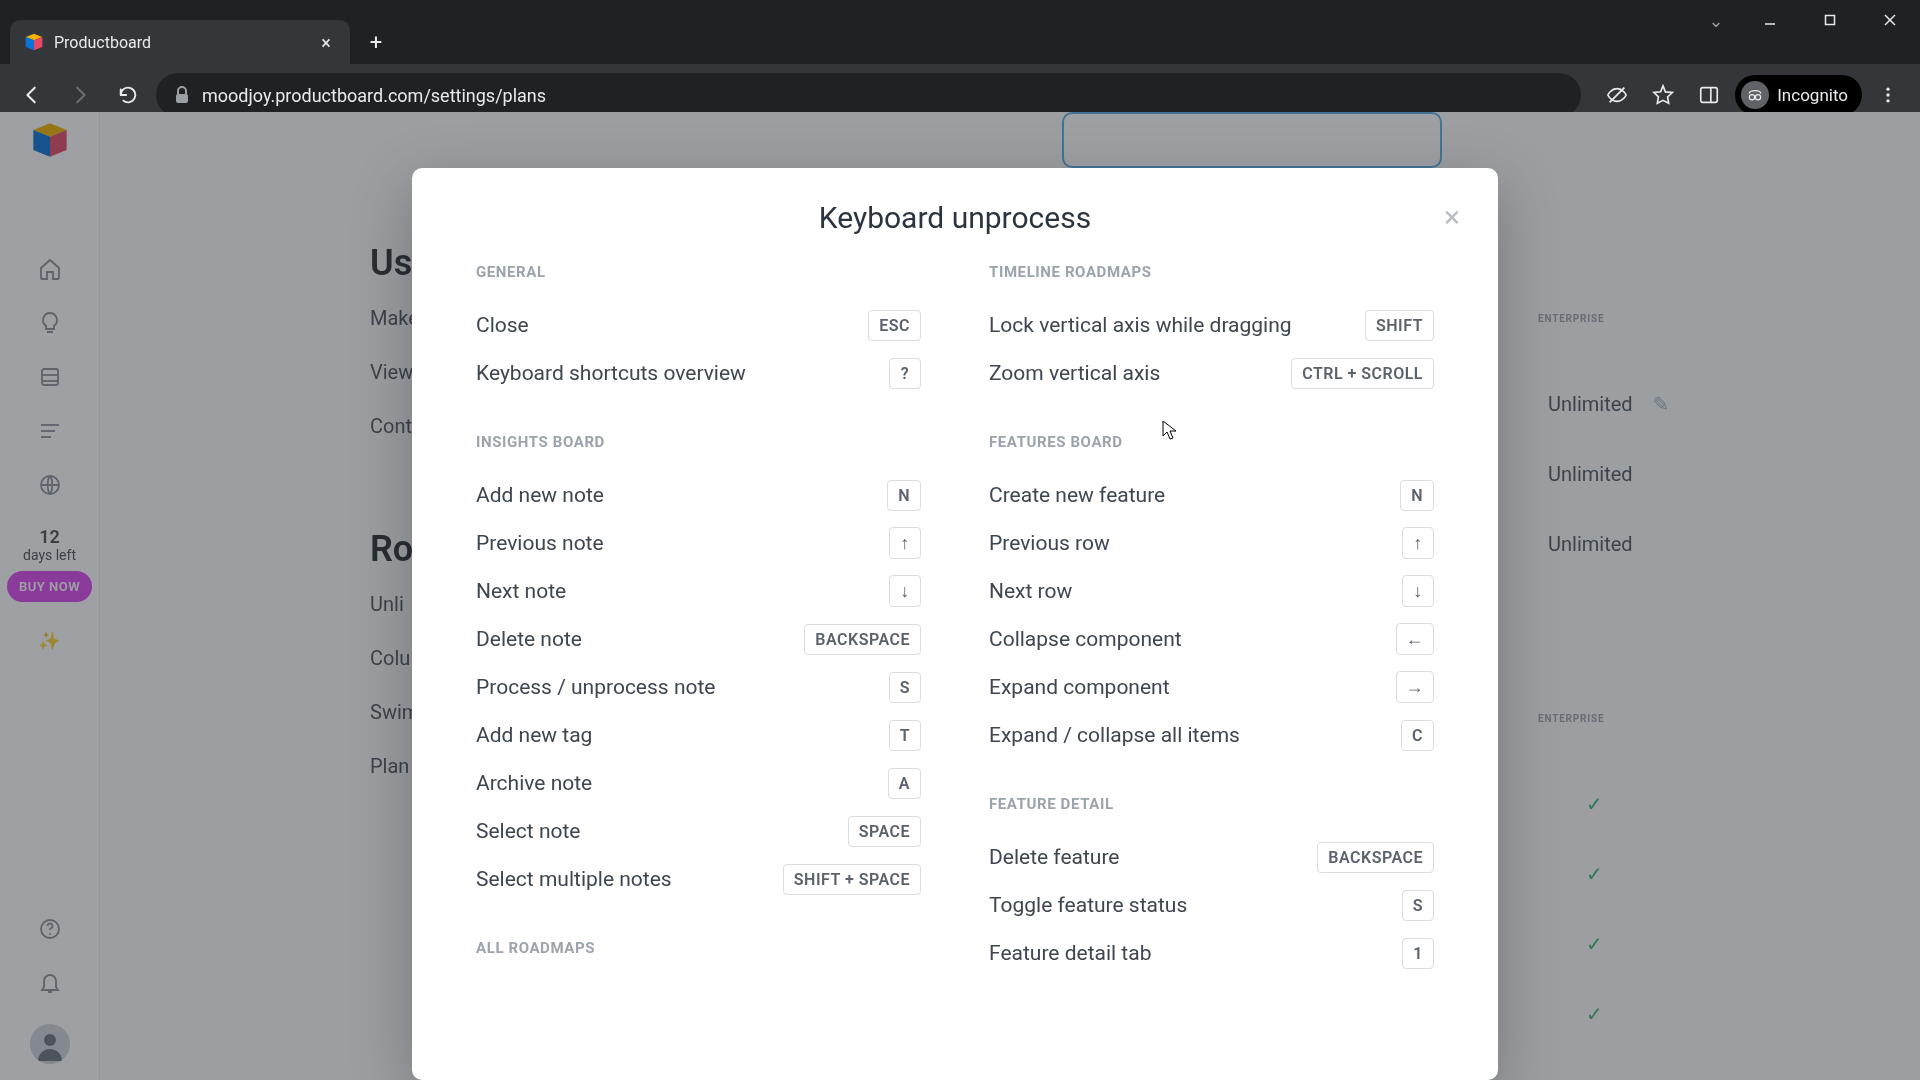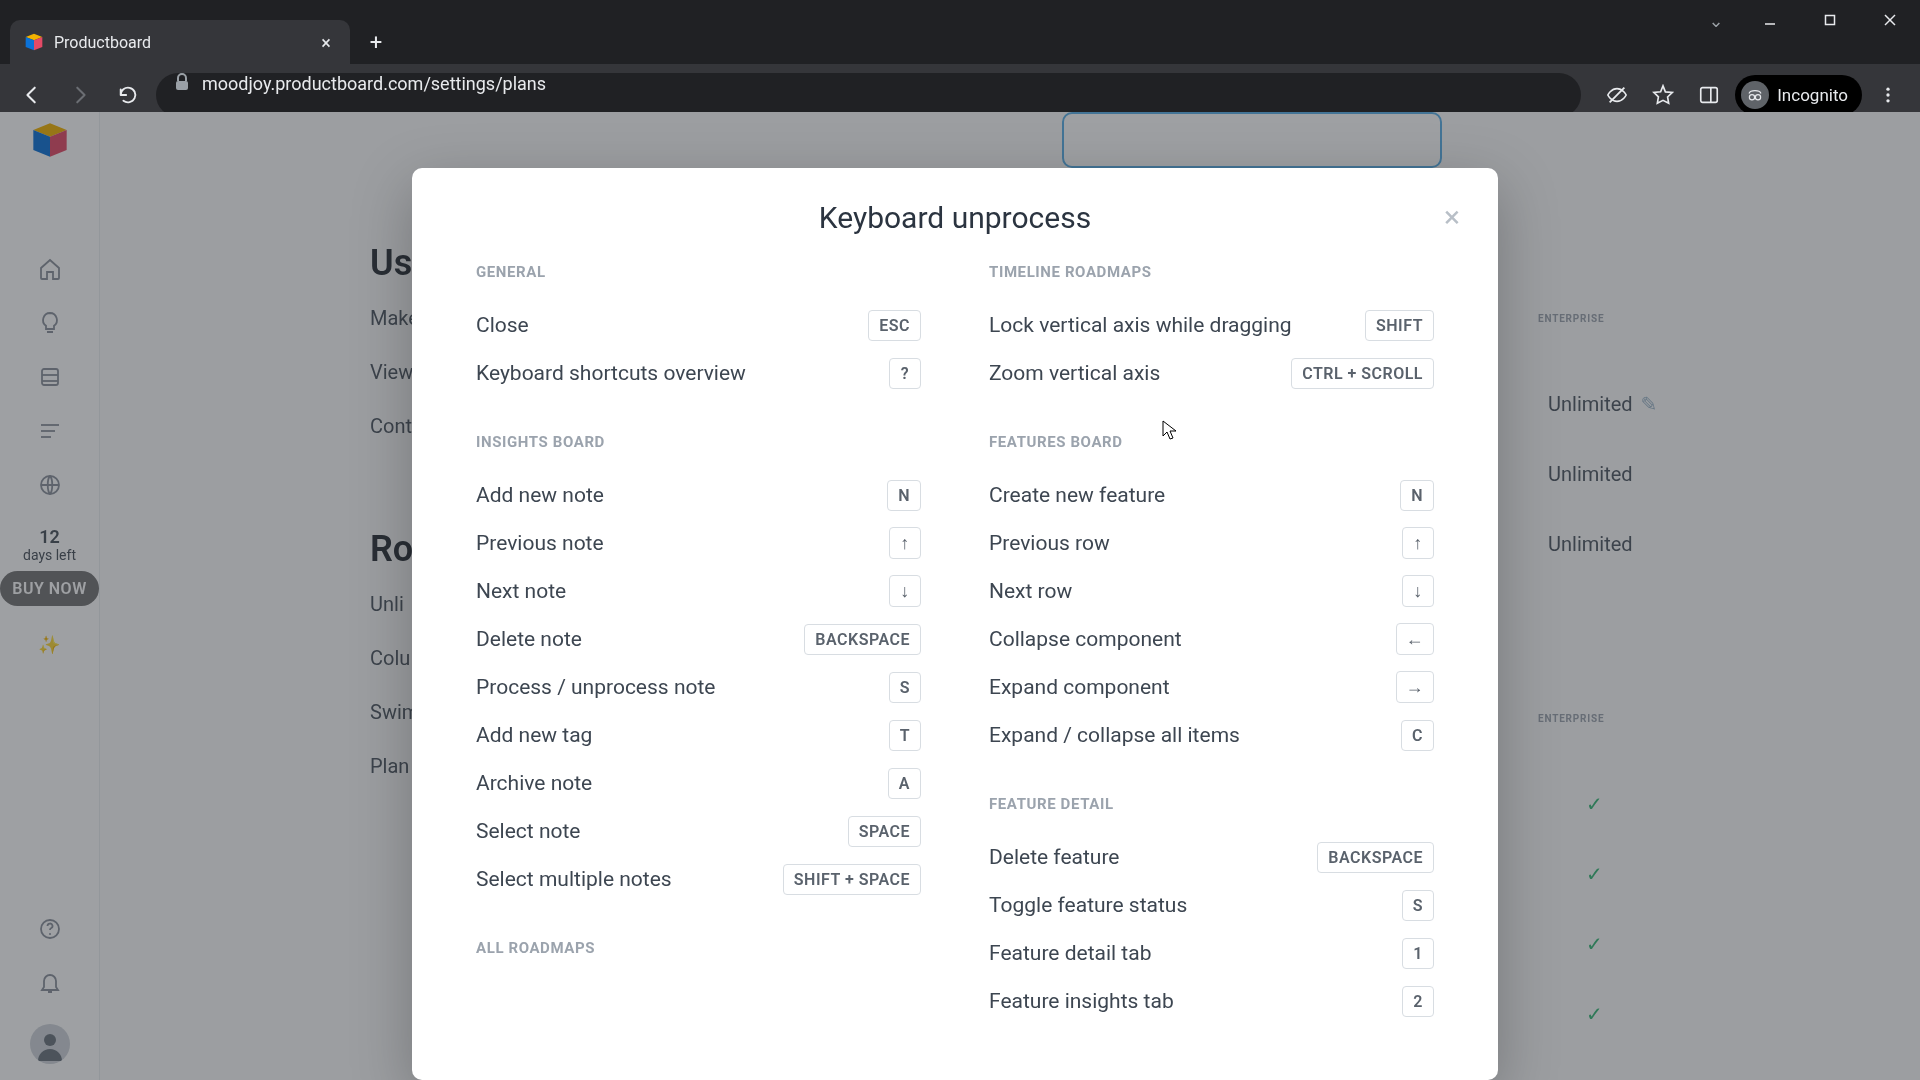--- a/index.html
+++ b/index.html
@@ -14,48 +14,48 @@
 .tab-title { flex: 1; }
 .tab-close { color: #e8eaed; font-size: 18px; cursor: pointer; width: 20px; text-align: center; }
 .new-tab { width: 36px; height: 36px; display: flex; align-items: center; justify-content: center; color: #e8eaed; font-size: 22px; cursor: pointer; margin-left: 8px; margin-bottom: 4px; }
 .window-controls { position: absolute; right: 0; top: 0; height: 40px; display: flex; }
 .win-btn { width: 60px; height: 40px; display: flex; align-items: center; justify-content: center; color: #e8eaed; font-size: 14px; }
 .caret-btn { width: 48px; height: 40px; display: flex; align-items: center; justify-content: center; color: #9aa0a6; font-size: 18px; }
 
 .toolbar { height: 62px; background: #35363a; display: flex; align-items: center; padding: 0 12px; gap: 8px; }
 .nav-btn { width: 40px; height: 40px; border-radius: 50%; display: flex; align-items: center; justify-content: center; color: #e8eaed; }
 .nav-btn.disabled { color: #6b6e73; }
-.addr-bar { flex: 1; height: 44px; background: #202124; border-radius: 22px; display: flex; padding: 0 18px; gap: 12px; color: #e8eaed; font-size: 18px; }
+.addr-bar { flex: 1; height: 44px; background: #202124; border-radius: 22px; display: flex; align-items: center; padding: 0 18px; gap: 12px; color: #e8eaed; font-size: 18px; }
 .addr-lock { color: #9aa0a6; font-size: 16px; }
 .toolbar-right { display: flex; align-items: center; gap: 6px; margin-left: 8px; }
 .tbr-btn { width: 40px; height: 40px; display: flex; align-items: center; justify-content: center; color: #e8eaed; font-size: 18px; }
 .incognito-pill { display: flex; align-items: center; gap: 8px; background: #000; border-radius: 20px; padding: 6px 14px 6px 6px; color: #e8eaed; font-size: 17px; }
 .incognito-icon { width: 28px; height: 28px; border-radius: 50%; background: #5f6368; display: flex; align-items: center; justify-content: center; }
 
 
 .app-bg { position: absolute; top: 112px; left: 0; right: 0; bottom: 0; background: #fcfcfc; }
 .dim-overlay { position: absolute; inset: 0; background: rgba(40,44,50,0.45); }
 
 .left-rail { position: absolute; top: 0; left: 0; bottom: 0; width: 100px; background: #fff; border-right: 1px solid #eceef0; display: flex; flex-direction: column; align-items: center; padding-top: 8px; gap: 28px; }
 .rail-logo { width: 40px; height: 40px; }
 .rail-icon { width: 26px; height: 26px; color: #8a919b; display: flex; align-items: center; justify-content: center; }
 .rail-spacer { flex: 1; }
 .trial-box { text-align: center; color: #48505a; font-size: 14px; }
 .trial-days { font-size: 18px; font-weight: 600; }
-.buy-btn { margin-top: 8px; background: #737373; color: #fff; border-radius: 18px; padding: 8px 12px; font-size: 16px; font-weight: 600; letter-spacing: .5px; }
+.buy-btn { margin-top: 8px; background: #d946ef; color: #fff; border-radius: 18px; padding: 8px 12px; font-size: 13px; font-weight: 600; letter-spacing: .5px; }
 .sparkle { font-size: 18px; }
 .avatar { width: 40px; height: 40px; border-radius: 50%; background: #cfd4da; display: flex; align-items: flex-end; justify-content: center; overflow: hidden; margin-bottom: 16px; }
 
 .bg-card { position: absolute; left: 1062px; top: 0px; width: 380px; height: 56px; border: 2px solid #5ab0e8; border-radius: 10px; background: #fff; }
 
 .bg-content { position: absolute; left: 370px; top: 40px; right: 80px; color: #2b3138; }
 .bg-heading { font-size: 36px; font-weight: 600; margin-bottom: 22px; }
 .bg-row { font-size: 20px; color: #4e5761; margin-bottom: 30px; }
 .bg-plan-label { position: absolute; color: #9ba3ad; font-size: 10px; font-weight: 700; letter-spacing: .8px; }
-.bg-plan-val { position: absolute; color: #4e5761; font-size: 20px; display: flex; align-items: center; gap: 8px; }
+.bg-plan-val { position: absolute; color: #4e5761; font-size: 20px; display: flex; align-items: center; gap: 20px; }
 .bg-check { color: #37b877; font-size: 20px; }
 
 
 .modal { position: absolute; left: 412px; top: 168px; width: 1086px; height: 912px; background: #fff; border-radius: 10px; box-shadow: 0 18px 60px rgba(0,0,0,.25); overflow: hidden; }
 .modal-title { text-align: center; font-size: 30px; color: #2b3440; padding: 32px 0 28px; font-weight: 400; }
 .modal-close { position: absolute; right: 28px; top: 30px; color: #b8bfc7; font-size: 30px; cursor: pointer; width: 36px; height: 36px; display: flex; align-items: center; justify-content: center; }
 .modal-body { display: flex; gap: 68px; padding: 0 64px; }
 .col { flex: 1; }
 .sect { margin-bottom: 36px; }
 .sect-title { color: #9ba3ad; font-size: 15px; font-weight: 700; letter-spacing: .6px; margin-bottom: 20px; text-transform: uppercase; }
@@ -372,24 +372,20 @@
             <div class="kbd">BACKSPACE</div>
           </div>
           <div class="sc-row">
             <div class="sc-label">Toggle feature status</div>
             <div class="kbd">S</div>
           </div>
           <div class="sc-row">
             <div class="sc-label">Feature detail tab</div>
             <div class="kbd">1</div>
           </div>
-          <div class="sc-row">
-            <div class="sc-label">Feature insights tab</div>
-            <div class="kbd">2</div>
-          </div>
         </div>
       </div>
   </div>
 </div>
 
 <div class="cursor">
   <svg width="16" height="20" viewBox="0 0 16 20">
       <path d="M1 1l0 15 4-4 3 7 3-1-3-7 6 0z" fill="#fff" stroke="#000" stroke-width="1"></path>
     </svg>
 </div>

